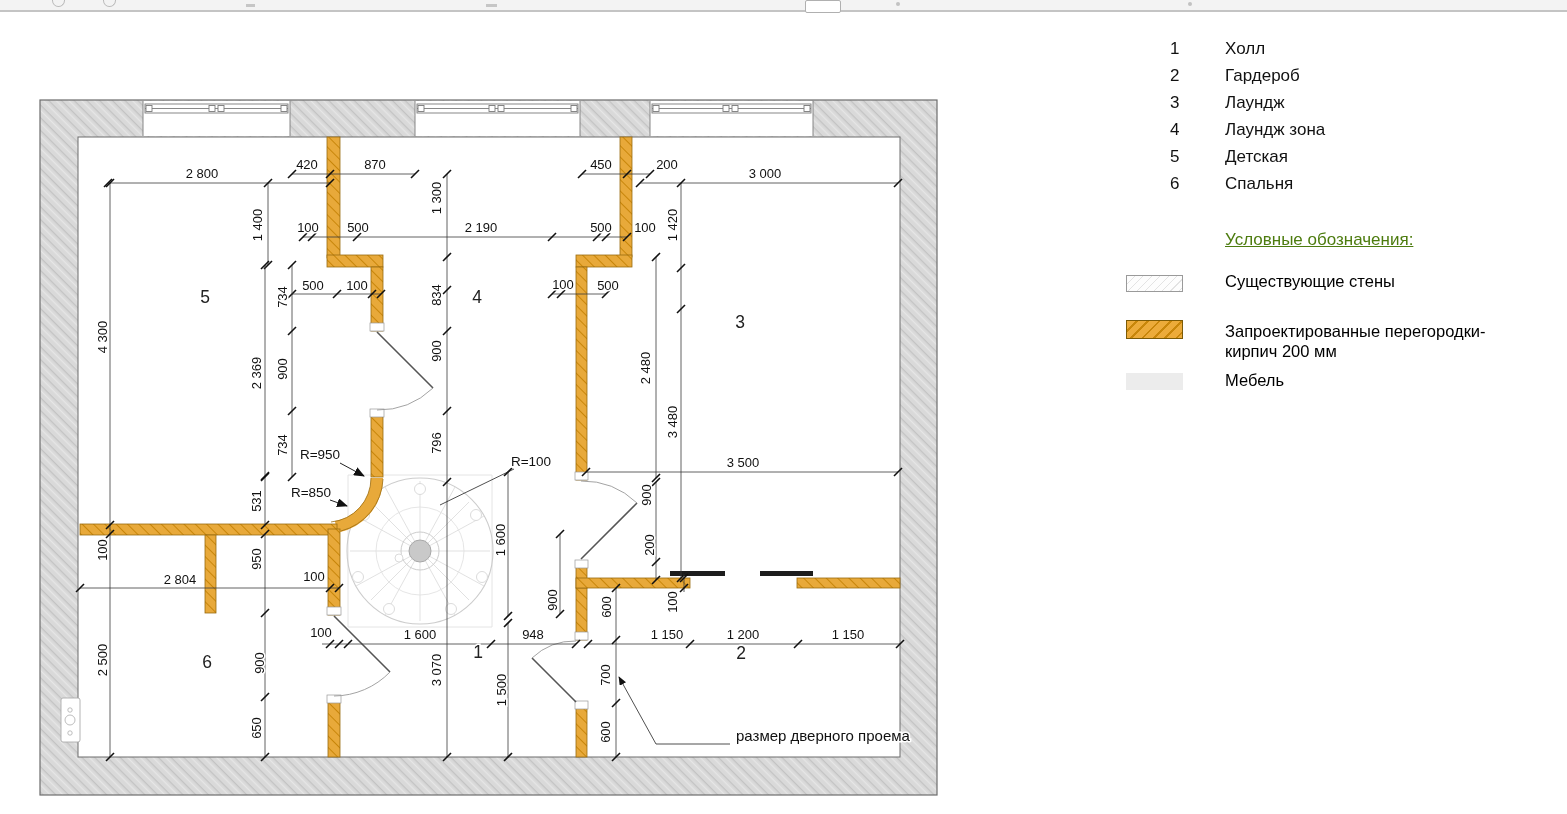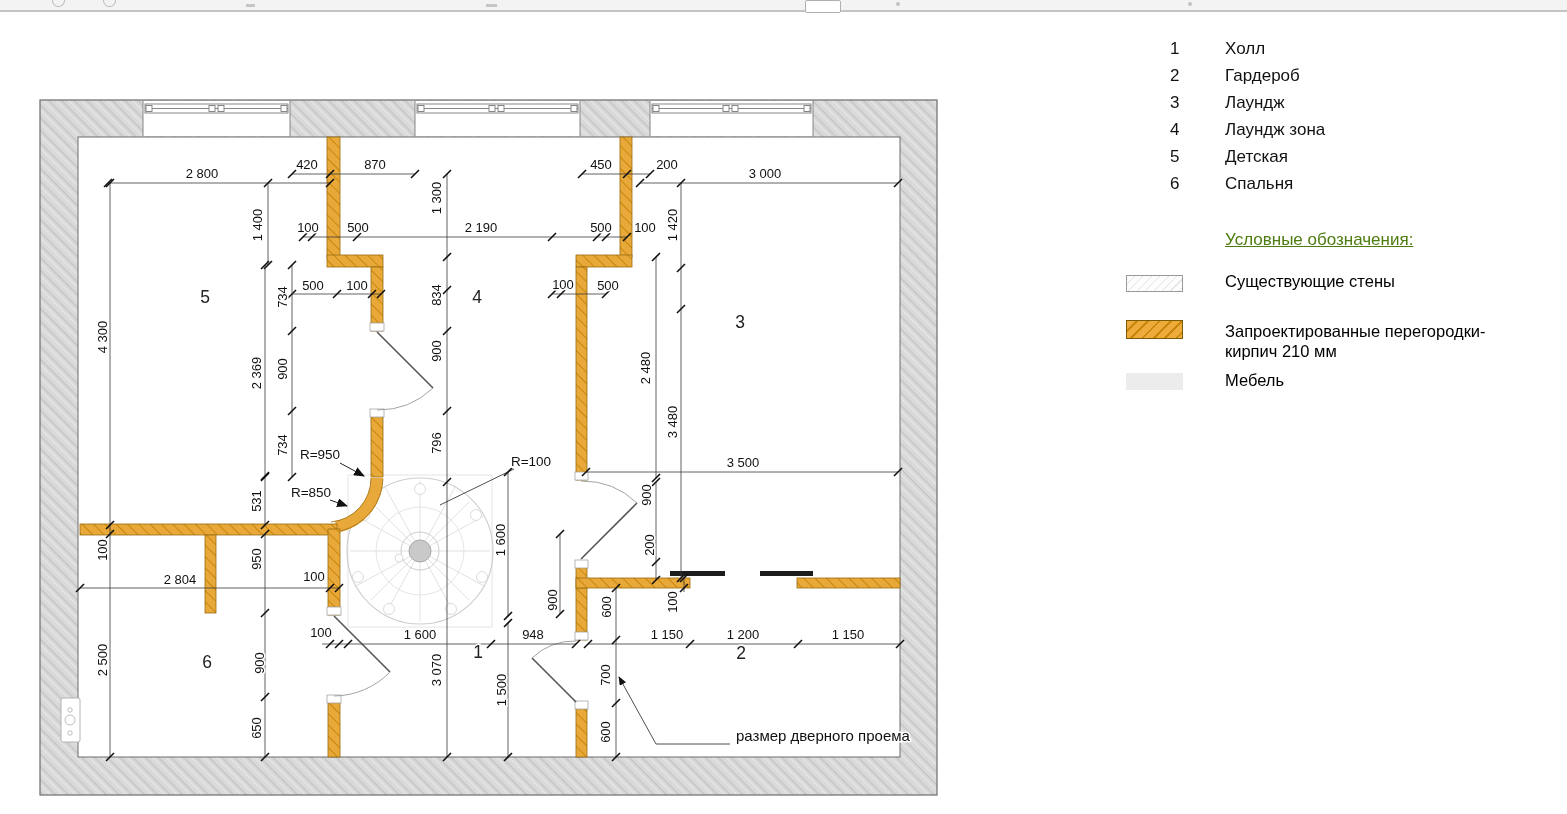--- a/index.html
+++ b/index.html
@@ -403,19 +403,19 @@
       <div class="lg-row"><span class="lg-num">6</span><span class="lg-name">Спальня</span></div>
     </div>
 
     <div class="cond-title">Условные обозначения:</div>
 
     <div class="swatch sw-exist"></div>
     <div class="sym-label" style="top:272px">Существующие стены</div>
 
     <div class="swatch sw-new"></div>
     <div class="sym-label" style="top:322px">Запроектированные перегородки-</div>
-    <div class="sym-label" style="top:342px">кирпич 210 мм</div>
+    <div class="sym-label" style="top:342px">кирпич 200 мм</div>
 
     <div class="swatch sw-furn"></div>
     <div class="sym-label" style="top:371px">Мебель</div>
   </div>
 
 </div>
 
 </body></html>

